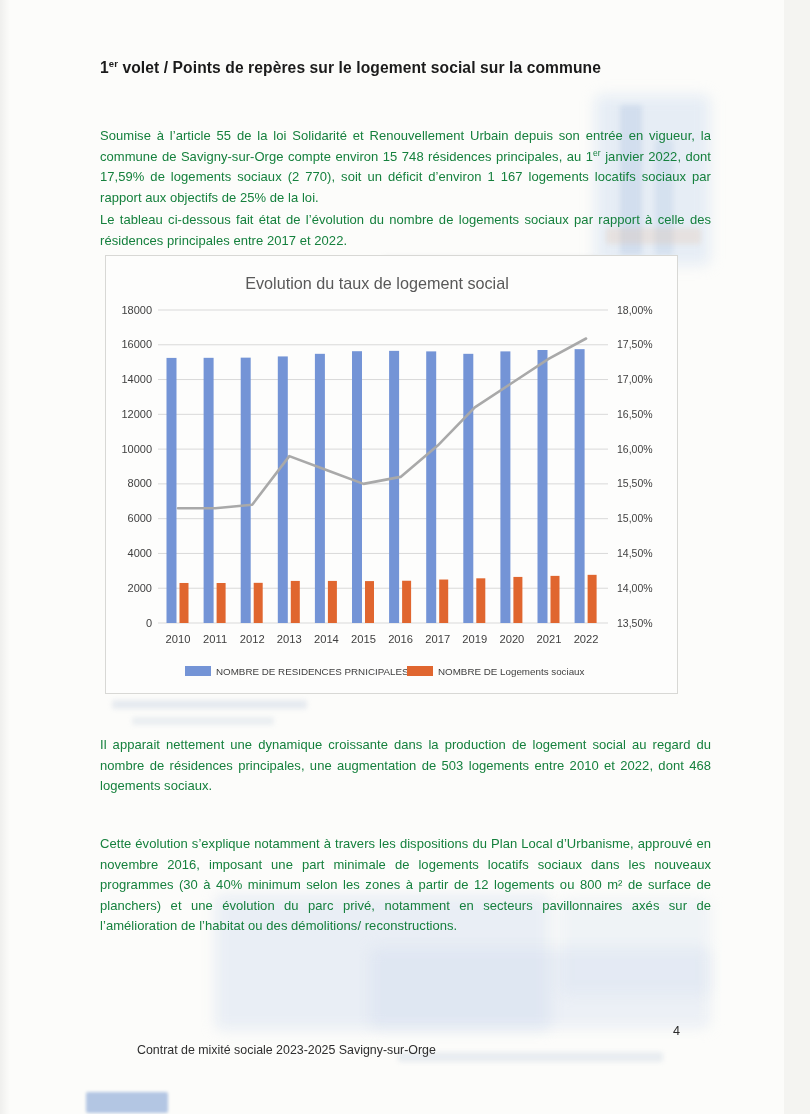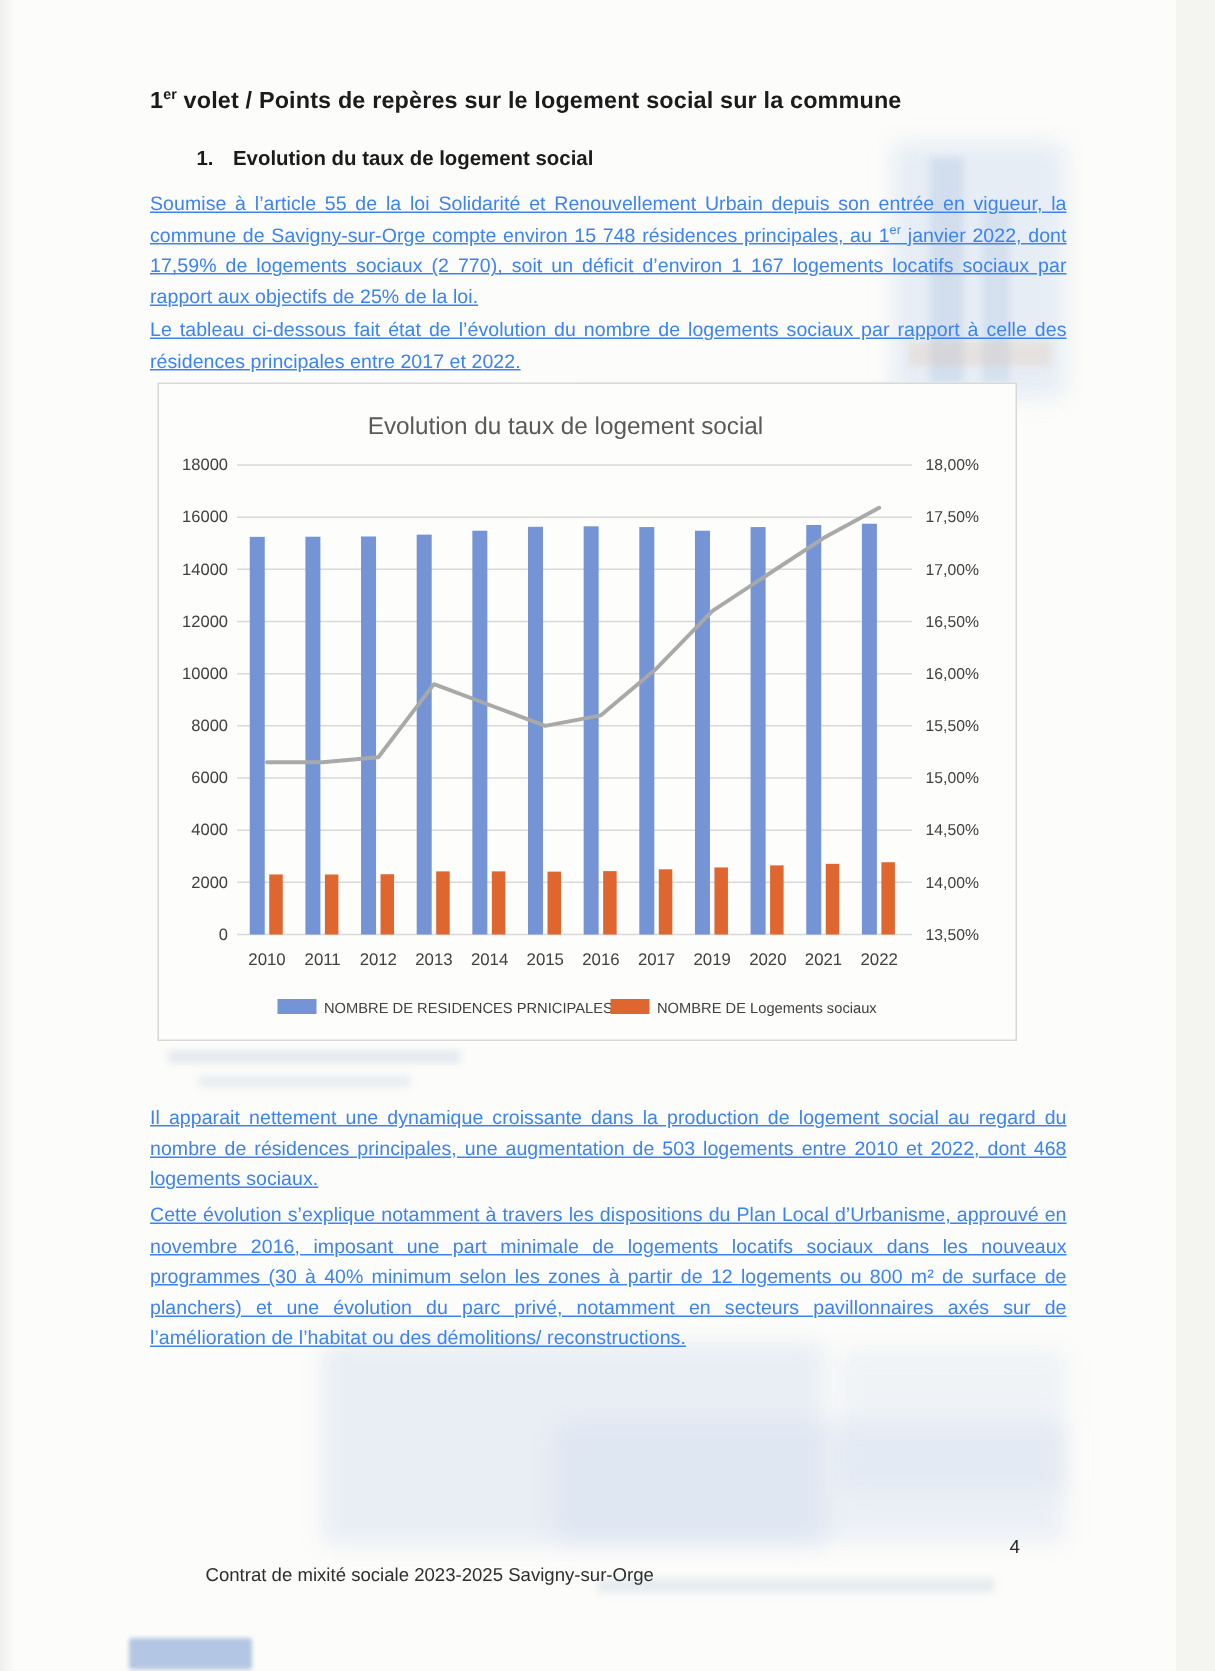--- a/index.html
+++ b/index.html
@@ -24,29 +24,28 @@
     font-size:15.6px;font-weight:bold;color:#1b1b1b;letter-spacing:.1px;
   }
   .doc-title sup{font-size:9.5px;}
   .section-heading{
     position:absolute;left:131px;top:98px;width:560px;margin:0;
     font-size:13.6px;font-weight:bold;color:#1b1b1b;
   }
   .section-heading .num{margin-right:13px;}
   .para{
     position:absolute;left:100px;width:611px;margin:0;
-    font-size:13px;line-height:1.58;text-align:justify;color:#3b82f6;
+    font-size:13px;line-height:1.58;text-align:justify;color:#15803d;
     letter-spacing:.05px;
-    text-decoration:underline;
   }
   .p1{top:126px;}
   .p1 sup{font-size:8.5px;}
   .p2{top:210px;}
   .p3{top:735px;}
-  .p4{top:800px;}
+  .p4{top:834px;}
   .chart-frame{
     position:absolute;left:105px;top:255px;width:571px;height:437px;margin:0;
     background:#fdfdfc;border:1px solid #d8d8d5;
   }
   .chart-frame svg{display:block;}
   .page-number{
     position:absolute;left:655px;top:1024px;width:25px;text-align:right;
     font-size:12.6px;color:#2a2a2a;
   }
   .footer-line{
@@ -79,21 +78,20 @@
   <div class="ghost" style="left:112px;top:700px;width:195px;height:9px;background:rgba(143,166,200,.20);"></div>
   <div class="ghost" style="left:132px;top:717px;width:142px;height:8px;background:rgba(143,166,200,.16);"></div>
   <div class="ghost patch" style="left:215px;top:895px;width:335px;height:135px;background:rgba(205,218,238,.40);"></div>
   <div class="ghost patch" style="left:370px;top:948px;width:340px;height:80px;background:rgba(205,218,238,.35);"></div>
   <div class="ghost patch" style="left:560px;top:900px;width:150px;height:95px;background:rgba(210,222,240,.30);"></div>
   <div class="ghost" style="left:398px;top:1052px;width:265px;height:10px;background:rgba(143,166,200,.18);"></div>
   <div class="ghost" style="left:86px;top:1092px;width:82px;height:21px;background:rgba(90,133,200,.45);filter:blur(1.5px);"></div>
 
   <h1 class="doc-title"><span>1</span><sup>er</sup><span> volet / Points de repères sur le logement social sur la commune</span></h1>
 
-  <h2 class="section-heading"><span class="num">1.</span><span>Evolution du taux de logement social</span></h2>
 
   <p class="para p1"><span>Soumise à l’article 55 de la loi Solidarité et Renouvellement Urbain depuis son entrée en vigueur, la commune de Savigny-sur-Orge compte environ 15 748 résidences principales, au 1</span><sup>er</sup><span> janvier 2022, dont 17,59% de logements sociaux (2 770), soit un déficit d’environ 1 167 logements locatifs sociaux par rapport aux objectifs de 25% de la loi.</span></p>
 
   <p class="para p2">Le tableau ci-dessous fait état de l’évolution du nombre de logements sociaux par rapport à celle des résidences principales entre 2017 et 2022.</p>
 
   <figure class="chart-frame">
     <svg width="569" height="435" viewBox="0 0 569 435" role="img">
         <text x="271" y="33" text-anchor="middle" font-size="16.2" fill="#595959" font-family="Liberation Sans, DejaVu Sans, sans-serif">Evolution du taux de logement social</text>
         <line x1="52" y1="367" x2="502" y2="367" stroke="#d9d9d9" stroke-width="1"></line>
         <text x="46" y="370.5" text-anchor="end" font-size="11" fill="#3f3f3f">0</text>

